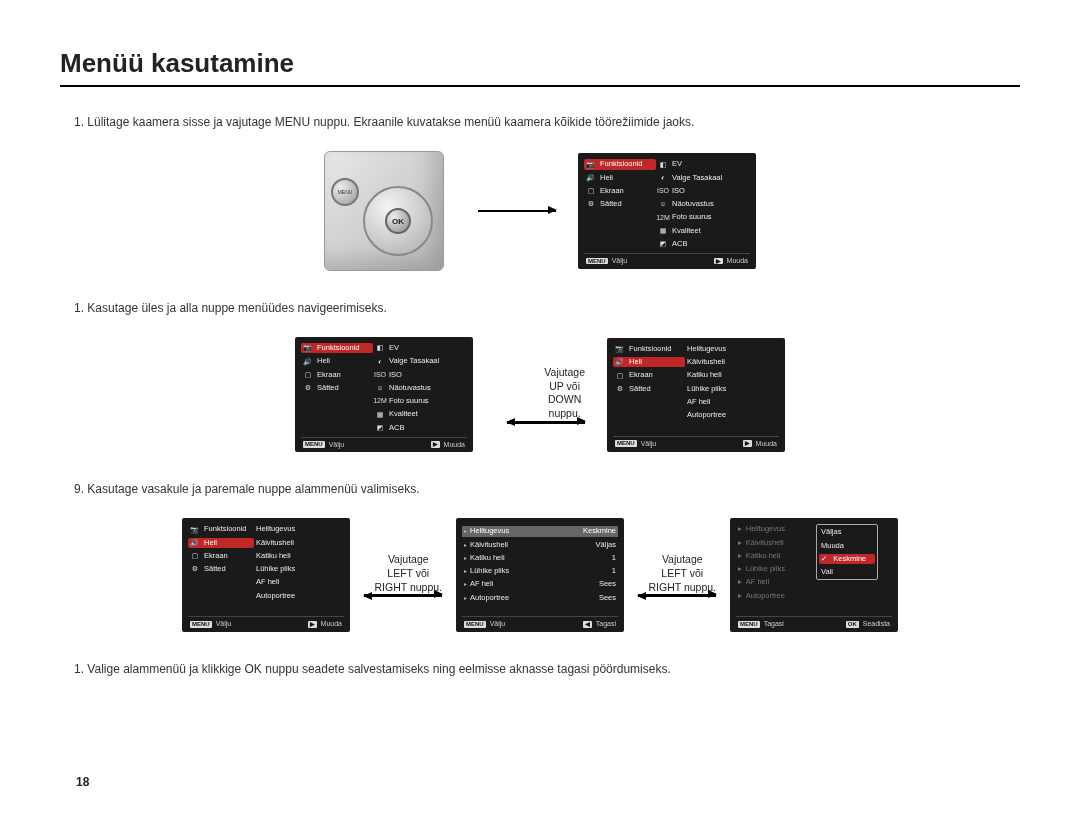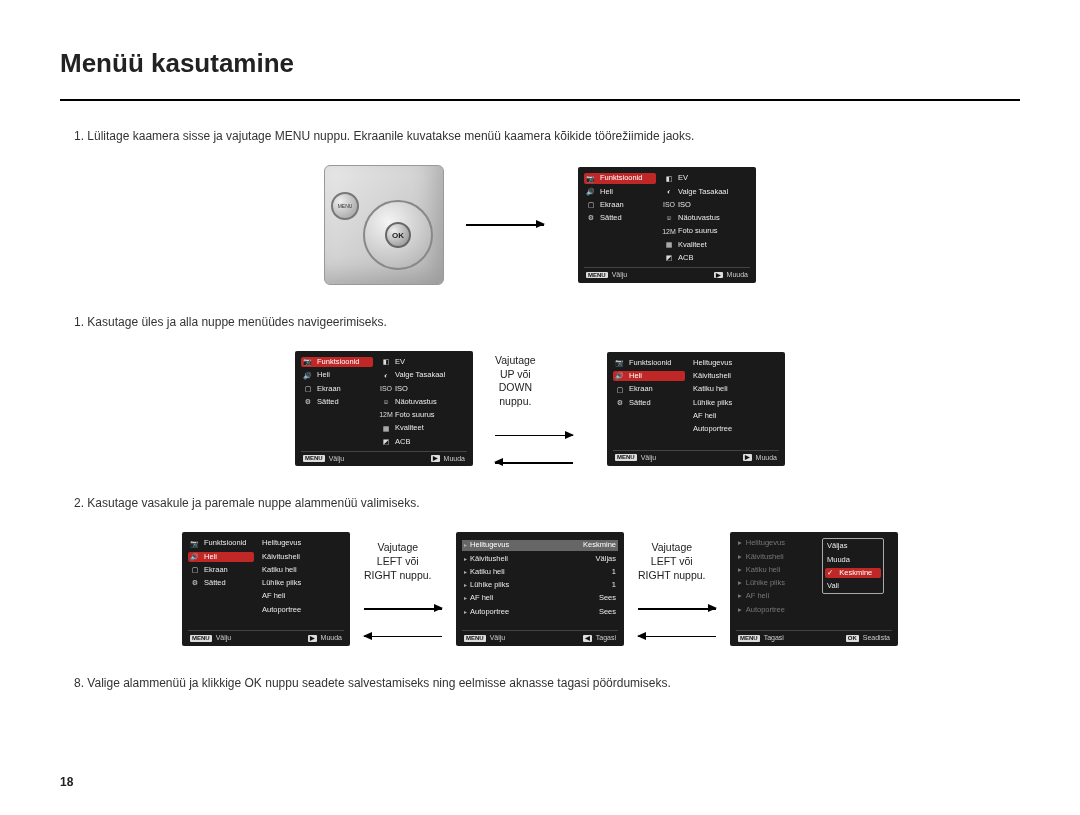--- a/index.html
+++ b/index.html
@@ -10,33 +10,33 @@
     height: 815px;
     padding: 48px 60px 20px 60px;
     color: #222;
     font-size: 13px;
     position: relative;
   }
   h1 {
     font-size: 26px;
     font-weight: bold;
     border-bottom: 2px solid #000;
-    padding-bottom: 20px;
+    padding-bottom: 6px;
     margin-bottom: 26px;
   }
   .step {
     margin: 0 0 20px 14px;
     font-size: 12px;
     line-height: 1.5;
     color: #333;
   }
   .page-num {
     position: absolute;
     bottom: 26px;
-    left: 60px;
+    left: 76px;
     font-size: 12px;
     font-weight: bold;
   }
 
   .row {
     display: flex;
     align-items: center;
     justify-content: center;
     gap: 22px;
     margin: 10px 0 28px 0;
@@ -80,21 +80,21 @@
     display:flex;align-items:center;justify-content:center;
     font-weight:bold;
   }
   .camera .disp {
     position:absolute; top:40px; left:56px;
     font-size:7px; color:#333; font-weight:bold;
   }
 
   
   .arrows {
-    display:flex;flex-direction:column;gap:26px;align-items:flex-start;
+    display:flex;flex-direction:column;gap:0;align-items:flex-end;
     min-width:90px;
   }
   .arrows .caption {
     font-size:10.5px; text-align:center; line-height:1.3; color:#222;
   }
   .arrow {
     width:78px;height:1.5px;background:#000;position:relative;
   }
   .arrow.right::after, .arrow.left::after {
     content:"";position:absolute;top:-4px;width:0;height:0;border-top:4.5px solid transparent;border-bottom:4.5px solid transparent;
@@ -106,21 +106,21 @@
   .lcd {
     background:#1a1a1a;
     width:168px;
     padding:6px 6px 2px 6px;
     color:#eaeaea;
     font-size:7.5px;
     line-height:1.1;
     border-radius:2px;
   }
   .lcd.wide { width:178px; }
-  .lcd-cols { display:flex; gap:6px; min-height:88px; }
+  .lcd-cols { display:flex; min-height:88px; }
   .lcd-col { display:flex;flex-direction:column;gap:3px; flex:1; }
   .lcd-item { display:flex;align-items:center;gap:4px;padding:1px 2px;border-radius:2px;white-space:nowrap; }
   .lcd-item .ic {
     width:10px;height:8px;display:inline-flex;align-items:center;justify-content:center;
     font-size:7px;color:#ddd;
   }
   .sel { background:#c02828;color:#fff; }
   .sel-grey { background:#666;color:#fff; }
   .dim { color:#777; }
   .lcd-foot {
@@ -343,21 +343,21 @@
           <span>Välju</span>
         </span>
       <span>
           <span class="badge">▶</span>
           <span>Muuda</span>
         </span>
     </div>
   </div>
 </div>
 
-<p class="step">2. Kasutage vasakule ja paremale nuppe alammenüü valimiseks.</p>
+<p class="step">9. Kasutage vasakule ja paremale nuppe alammenüü valimiseks.</p>
 
 <div class="row" style="gap:14px">
 
   <div class="lcd">
     <div class="lcd-cols">
       <div class="lcd-col" style="flex:0 0 66px">
         <div class="lcd-item">
             <span class="ic">📷</span>
             <span>Funktsioonid</span>
           </div>
@@ -516,15 +516,15 @@
           <span>Tagasi</span>
         </span>
       <span>
           <span class="badge">OK</span>
           <span>Seadista</span>
         </span>
     </div>
   </div>
 </div>
 
-<p class="step">8. Valige alammenüü ja klikkige OK nuppu seadete salvestamiseks ning eelmisse aknasse tagasi pöördumiseks.</p>
+<p class="step">1. Valige alammenüü ja klikkige OK nuppu seadete salvestamiseks ning eelmisse aknasse tagasi pöördumiseks.</p>
 
 <div class="page-num">18</div>
 
 </body></html>

